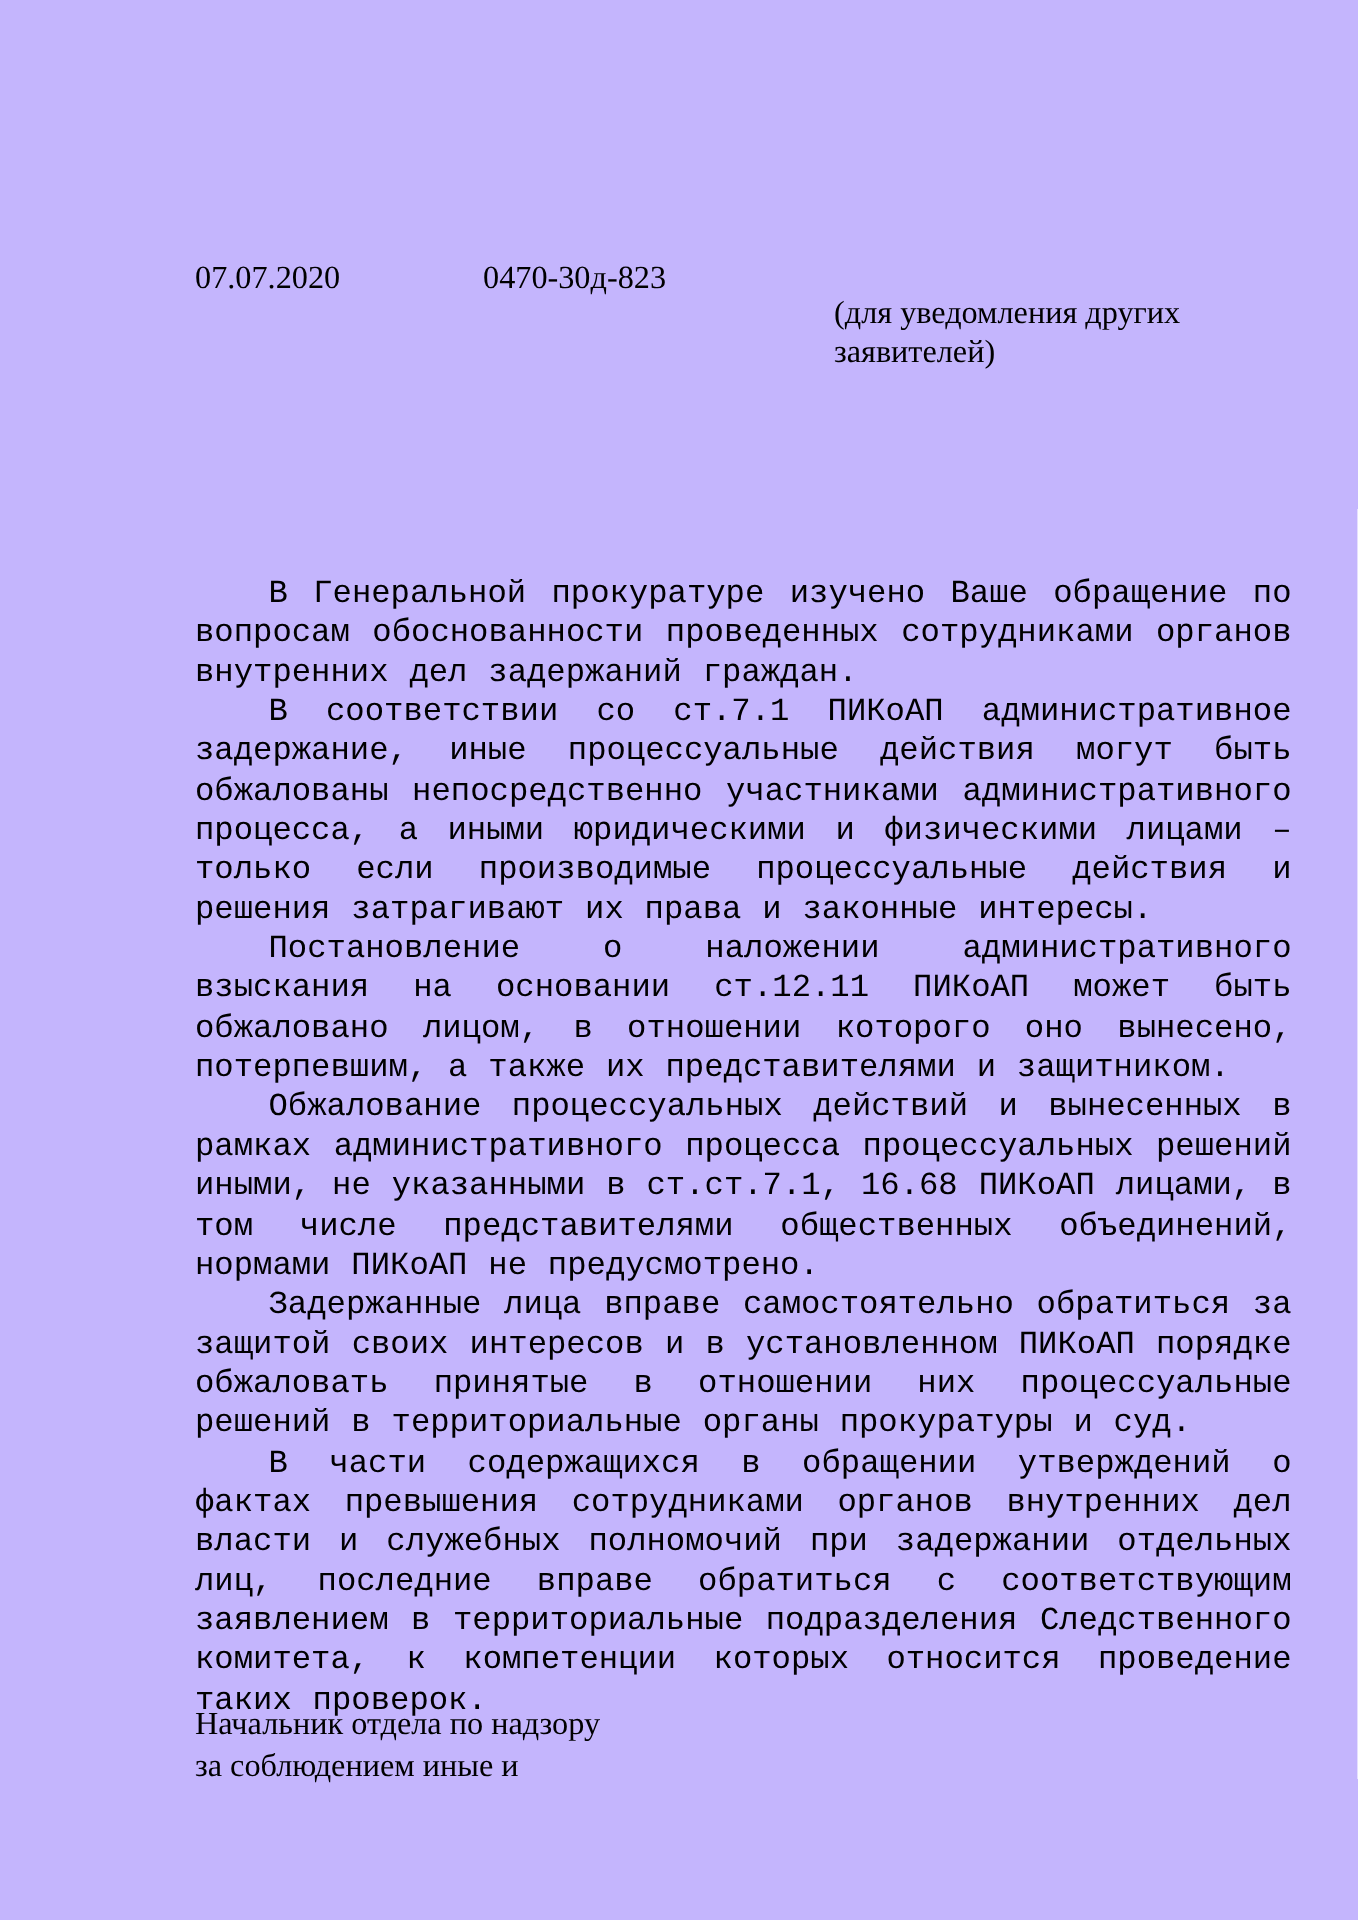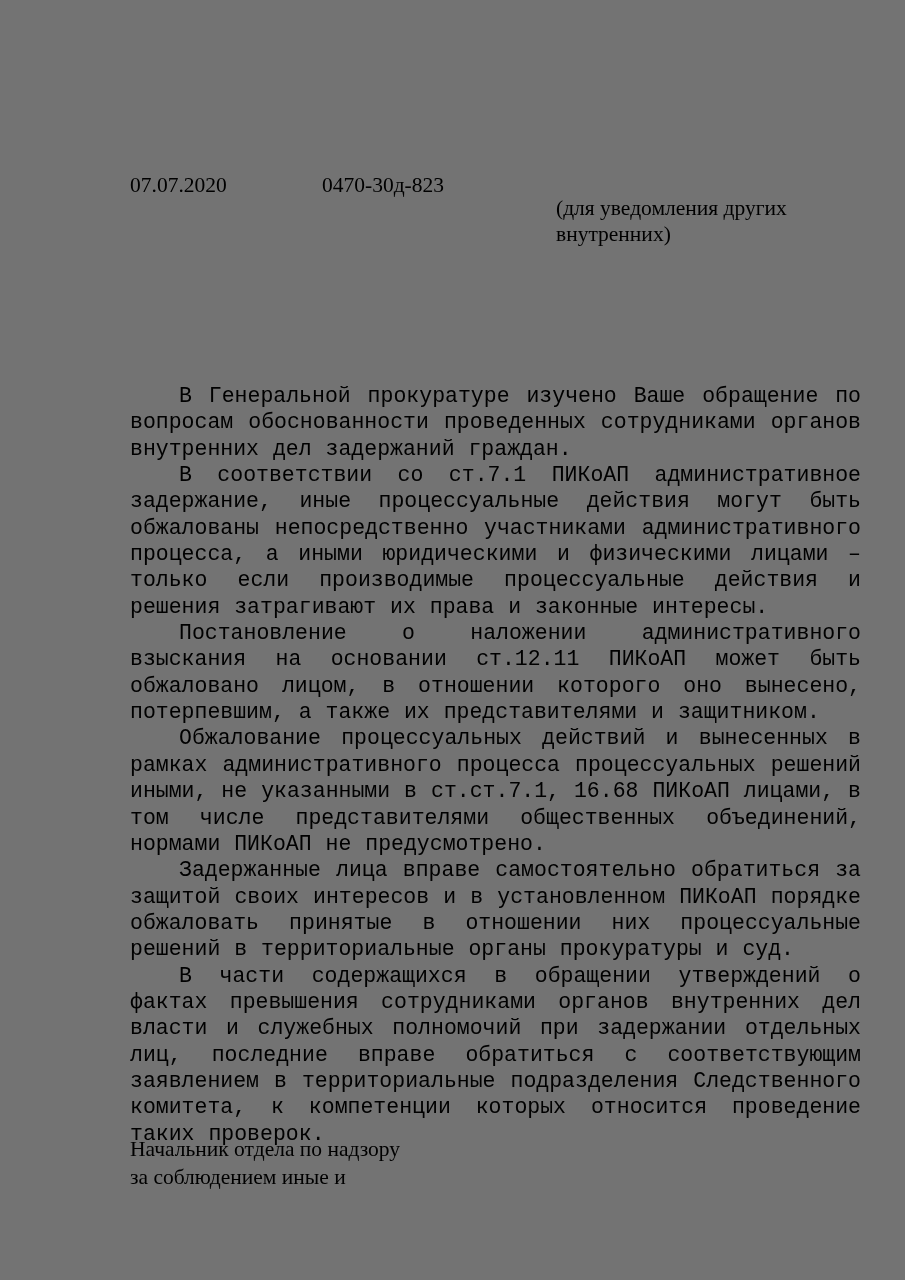--- a/index.html
+++ b/index.html
@@ -5,21 +5,21 @@
 <style>
   html, body {
     margin: 0;
     padding: 0;
     background: #ffffff;
   }
   .page {
     position: relative;
     width: 905px;
     height: 1280px;
-    background: #737373;
+    background: #c4b5fd;
     color: #000000;
     font-family: "Liberation Serif", "DejaVu Serif", serif;
     overflow: hidden;
   }
   
   .header-row {
     position: absolute;
     left: 130px;
     top: 172px;
     width: 731px;
@@ -68,21 +68,21 @@
 </head>
 <body>
 
 <div class="page">
 
   <div class="header-row">
     <span class="doc-date">07.07.2020</span>
     <span class="doc-number">0470-30д-823</span>
   </div>
 
-  <div class="notice">(для уведомления других внутренних)</div>
+  <div class="notice">(для уведомления других заявителей)</div>
 
   <div class="body-text">
     <p>В Генеральной  прокуратуре изучено Ваше обращение по вопросам обоснованности проведенных сотрудниками органов внутренних дел задержаний граждан.</p>
     <p>В соответствии со ст.7.1 ПИКоАП административное задержание, иные процессуальные действия могут быть обжалованы непосредственно участниками административного процесса, а иными юридическими и физическими лицами – только если производимые процессуальные действия и решения затрагивают их права и законные интересы.</p>
     <p>Постановление о наложении административного взыскания на основании ст.12.11 ПИКоАП может быть обжаловано лицом, в отношении которого оно вынесено, потерпевшим, а также их представителями и защитником.</p>
     <p>Обжалование процессуальных действий и вынесенных в рамках административного процесса процессуальных решений иными, не указанными в ст.ст.7.1, 16.68 ПИКоАП лицами, в том числе представителями общественных объединений, нормами ПИКоАП не предусмотрено.</p>
     <p>Задержанные лица вправе самостоятельно обратиться за защитой своих интересов и в установленном ПИКоАП порядке обжаловать принятые в отношении них процессуальные решений в территориальные органы прокуратуры и суд.</p>
     <p>В части содержащихся в обращении утверждений о фактах превышения сотрудниками органов внутренних дел власти и служебных полномочий при задержании отдельных лиц, последние вправе обратиться с соответствующим заявлением в территориальные подразделения Следственного комитета, к компетенции которых относится проведение таких проверок.</p>
   </div>
 

